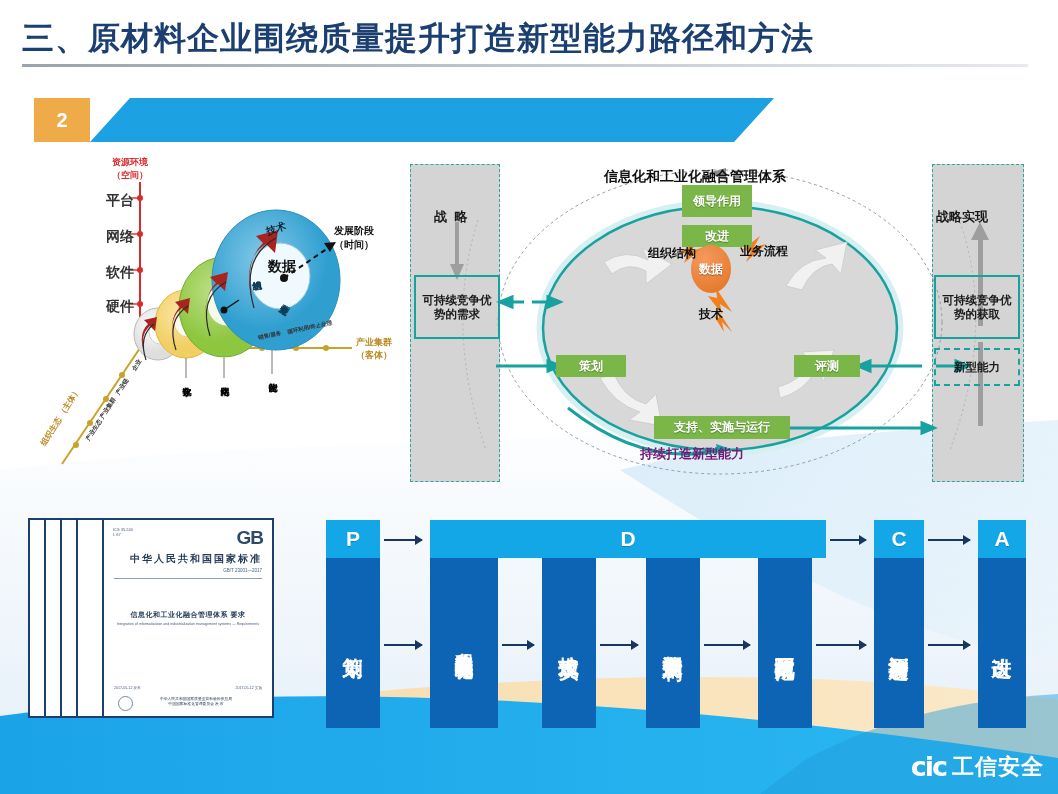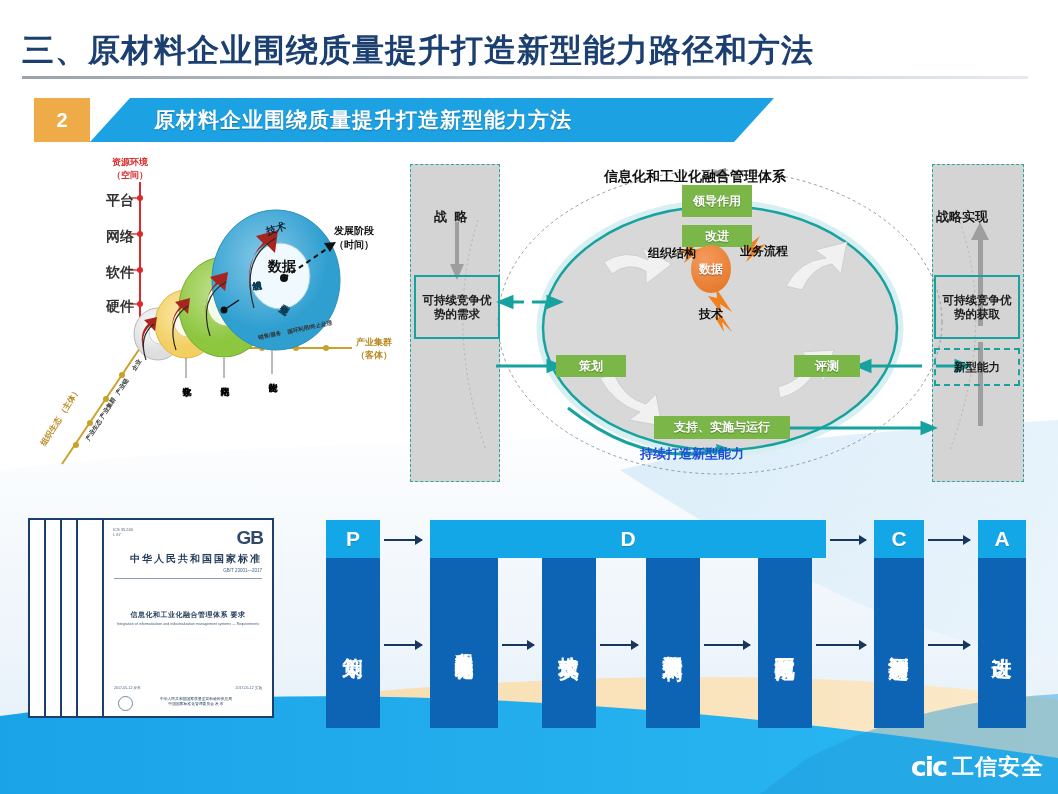--- a/index.html
+++ b/index.html
@@ -5,21 +5,21 @@
   html,body{margin:0;padding:0;}
   body{
     width:1058px;height:794px;
     font-family:"Liberation Sans","DejaVu Sans",sans-serif;
     overflow:hidden;position:relative;background:#ffffff;
   }
   #slide{position:absolute;inset:0;overflow:hidden;background:#fff;}
   .bg-layer{position:absolute;left:0;top:0;width:1058px;height:794px;}
 
   
-  #title-block{position:absolute;left:22px;top:18px;width:1014px;margin-top:12px;}
+  #title-block{position:absolute;left:22px;top:18px;width:1014px;}
   #slide-title{
     font-size:32px;font-weight:bold;color:#1b3f70;letter-spacing:1px;
     white-space:nowrap;line-height:40px;
   }
   #title-rule{margin-top:6px;height:3px;width:1006px;
     background:linear-gradient(90deg,#9aa3ac 0%,#c8ced4 60%,#e6eaee 100%);}
 
   
   #banner{position:absolute;left:34px;top:98px;height:44px;width:740px;}
   #banner-num{
@@ -58,21 +58,21 @@
   .side-title{position:absolute;font-size:13px;font-weight:bold;color:#1a1a1a;
     white-space:nowrap;letter-spacing:2px;}
   .greenbox{
     position:absolute;background:#7ab648;color:#ffffff;font-weight:bold;
     display:flex;align-items:center;justify-content:center;font-size:12px;
     text-shadow:0 1px 1px rgba(0,0,0,.3);
   }
   .c-label{position:absolute;font-weight:bold;color:#111;font-size:12px;
     line-height:13px;text-align:center;white-space:nowrap;}
   #ihs-title{position:absolute;left:196px;top:18px;font-size:14px;font-weight:bold;color:#111;white-space:nowrap;}
-  #cycle-caption{position:absolute;left:232px;top:295px;font-size:13px;font-weight:bold;color:#1d4ed8;white-space:nowrap;}
+  #cycle-caption{position:absolute;left:232px;top:295px;font-size:13px;font-weight:bold;color:#701a75;white-space:nowrap;}
   #data-bubble{
     position:absolute;left:283px;top:95px;width:40px;height:48px;border-radius:50%;
     background:radial-gradient(circle at 35% 30%,#f59a5f,#e2711d);
     display:flex;align-items:center;justify-content:center;
     color:#fff;font-size:12px;font-weight:bold;text-shadow:0 1px 1px rgba(0,0,0,.35);
   }
 
   
   #doc-stack{position:absolute;left:28px;top:518px;width:260px;height:210px;}
   .doc-sheet{position:absolute;top:0;width:34px;height:196px;background:#fff;border:2px solid #1b3f70;}
@@ -137,21 +137,20 @@
   </svg>
 
   <div id="title-block">
     <div id="slide-title">三、原材料企业围绕质量提升打造新型能力路径和方法</div>
     <div id="title-rule"></div>
   </div>
 
   <div id="banner">
     <div id="banner-body"></div>
     <div id="banner-num">2</div>
-    <div id="banner-text">原材料企业围绕质量提升打造新型能力方法</div>
   </div>
 
   <div id="spiral-diagram">
     <svg width="372" height="340" viewBox="0 0 372 340">
       <defs>
         <radialGradient id="ringBlue" cx="40%" cy="35%">
           <stop offset="0%" stop-color="#86c9e8"></stop>
             <stop offset="100%" stop-color="#2f9fd0"></stop>
         </radialGradient>
         <radialGradient id="ringGreen" cx="40%" cy="35%">

